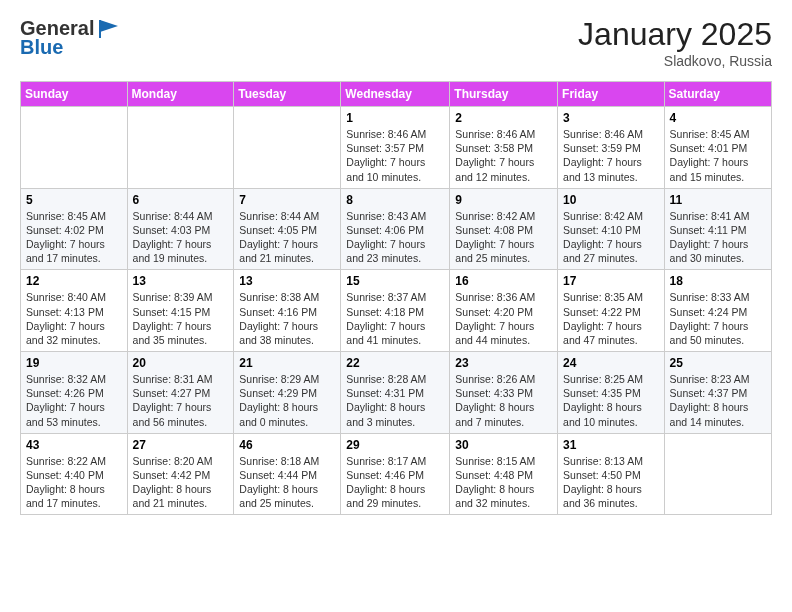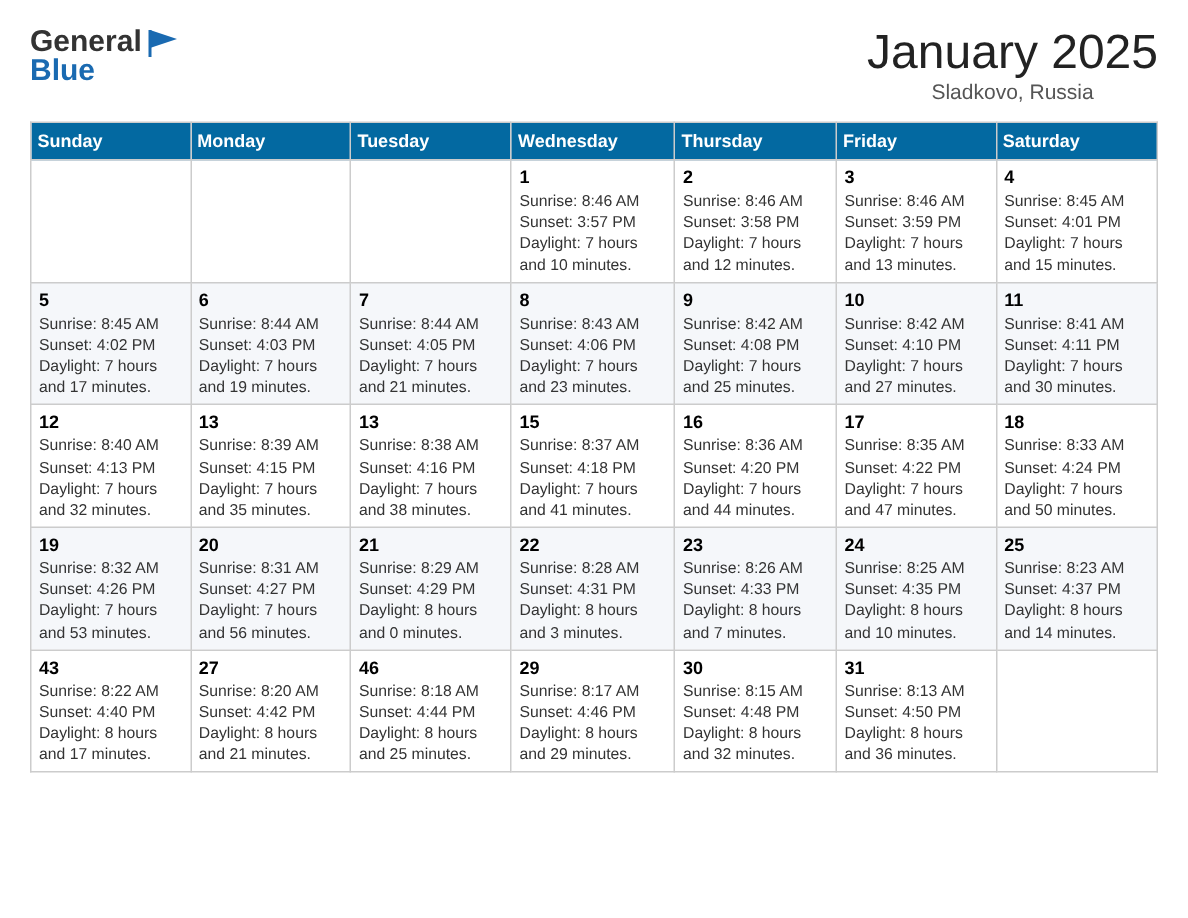--- a/index.html
+++ b/index.html
@@ -21,38 +21,38 @@
       align-items: flex-start;
       margin-bottom: 12px;
     }
     .logo {
       display: flex;
       align-items: center;
     }
     .logo-general { color: #333; }
     .logo-blue { color: #1a6ab1; text-align: right; }
     .title-block {
-      text-align: center;
+      text-align: right;
     }
     .month-title {
       font-size: 32px;
       font-weight: normal;
       color: #222;
     }
     .location {
       font-size: 14px;
       color: #555;
     }
     .calendar {
       width: 100%;
       border-collapse: collapse;
       font-size: 10.5px;
     }
     .calendar th {
-      background: #0369a1;
+      background: #d946ef;
       color: #fff;
       padding: 5px 4px;
       font-size: 12px;
       font-weight: bold;
       text-align: left;
       border: 1px solid #ccc;
     }
     .calendar td {
       vertical-align: top;
       border: 1px solid #ccc;

